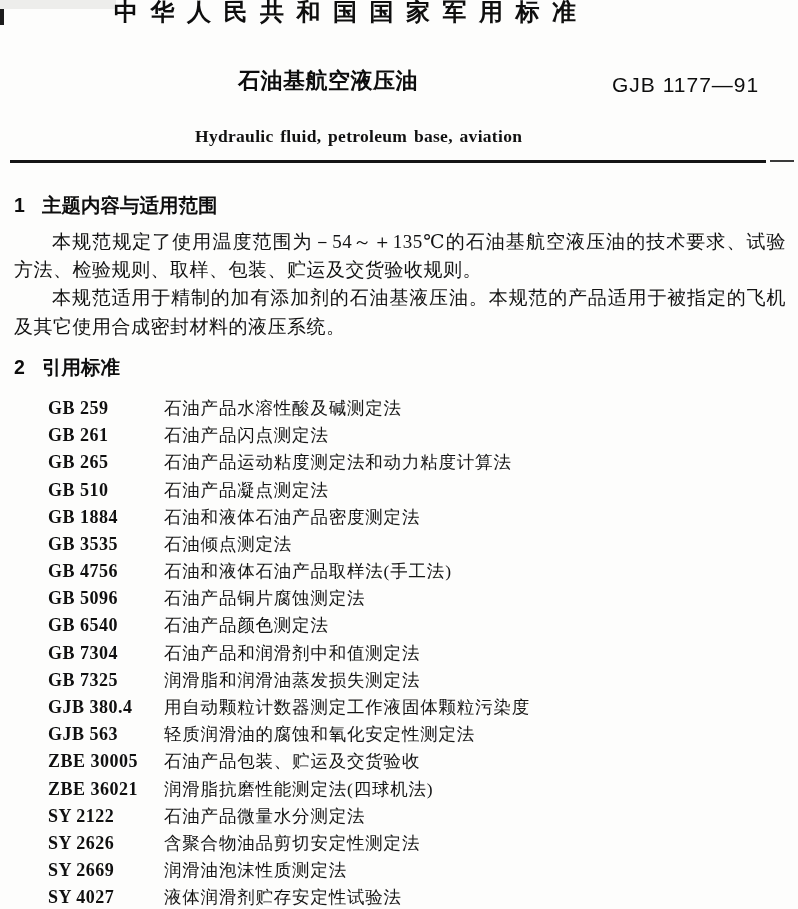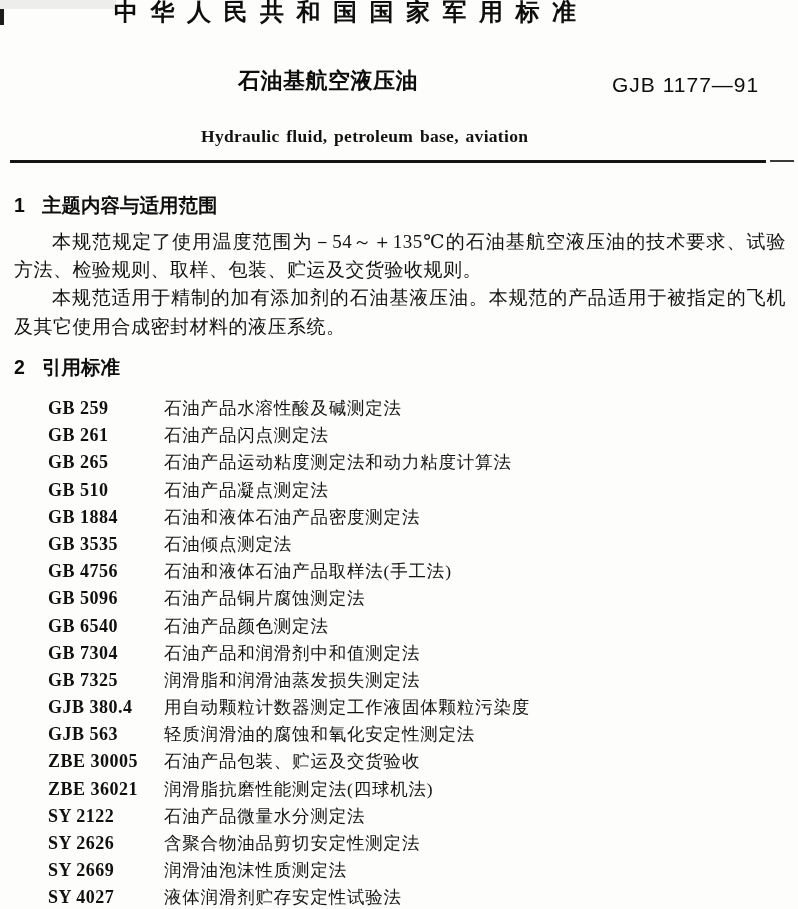--- a/index.html
+++ b/index.html
@@ -35,21 +35,21 @@
     font-weight: bold; font-size: 22px; line-height: 38px;
     letter-spacing: 0.5px; white-space: nowrap; color: #0c0c0c;
   }
   .std-no {
     position: absolute; left: 612px; top: 72px;
     font-family: "Liberation Sans", "DejaVu Sans", sans-serif;
     font-weight: normal; font-size: 21px; line-height: 26px;
     letter-spacing: 1px; white-space: nowrap; color: #0e0e0e;
   }
   .subtitle-en {
-    position: absolute; left: 201px; top: 124px;
+    position: absolute; left: 195px; top: 124px;
     font-weight: bold; font-size: 17.5px; line-height: 24px;
     letter-spacing: 0.3px; word-spacing: 2px; white-space: nowrap;
     color: #111;
   }
   .title-rule {
     position: absolute; left: 10px; top: 160px; width: 756px; height: 3px;
     background: #151515;
   }
   .title-rule-dash {
     position: absolute; left: 770px; top: 160px; width: 24px; height: 2px;
@@ -68,21 +68,21 @@
   .body-paragraphs {
     position: absolute; left: 14px; top: 228px; width: 772px;
     font-size: 19px; line-height: 28.2px; letter-spacing: 0.5px;
     text-align: justify; color: #121212;
   }
   .body-paragraphs p { text-indent: 2em; }
   .ref-list {
     position: absolute; left: 48px; top: 395px; width: 730px;
   }
   .ref-row {
-    display: flex; align-items: center;
+    display: flex; align-items: flex-end;
     height: 27.2px; line-height: 27.2px; white-space: nowrap;
   }
   .ref-code {
     width: 116px; flex: 0 0 116px;
     font-weight: bold; font-size: 18px; letter-spacing: 0.5px;
     color: #101010;
   }
   .ref-title {
     font-size: 17.5px; letter-spacing: 0.8px; color: #141414;
   }

